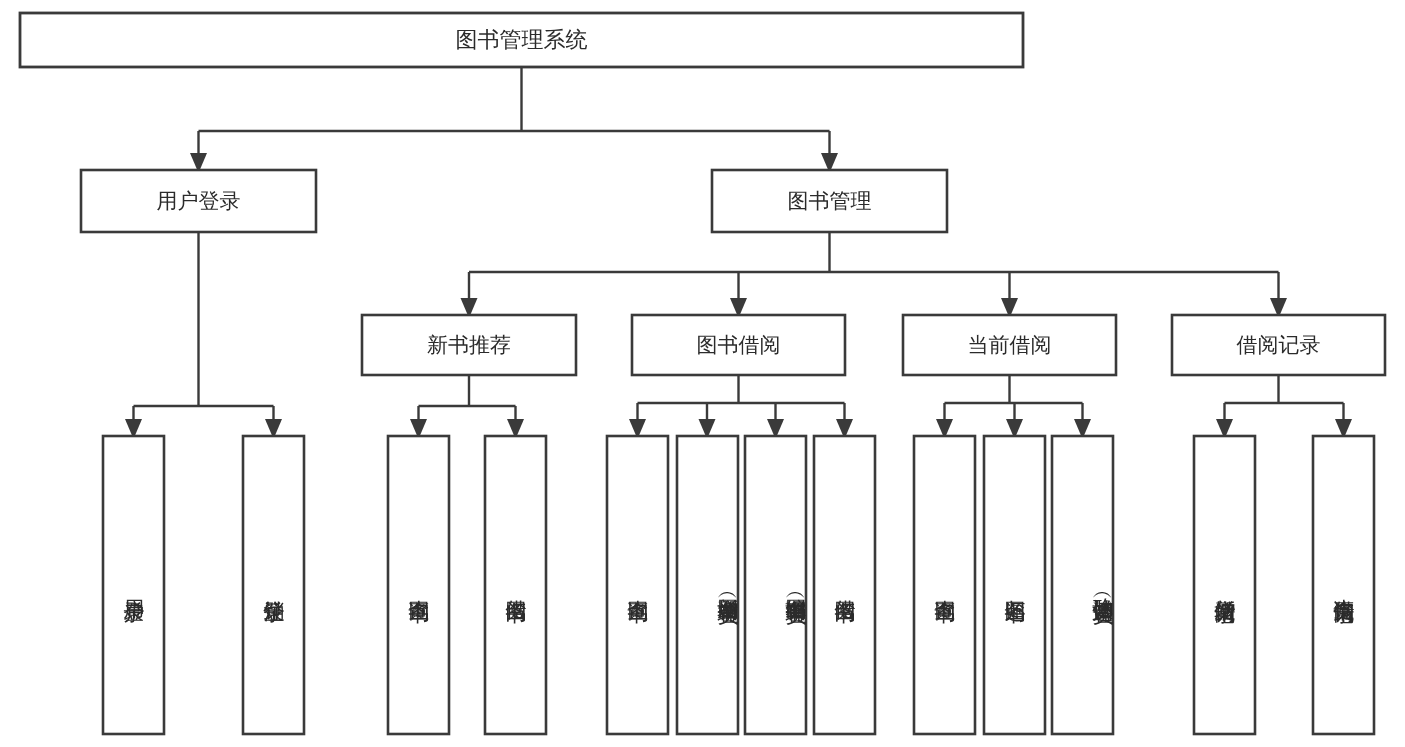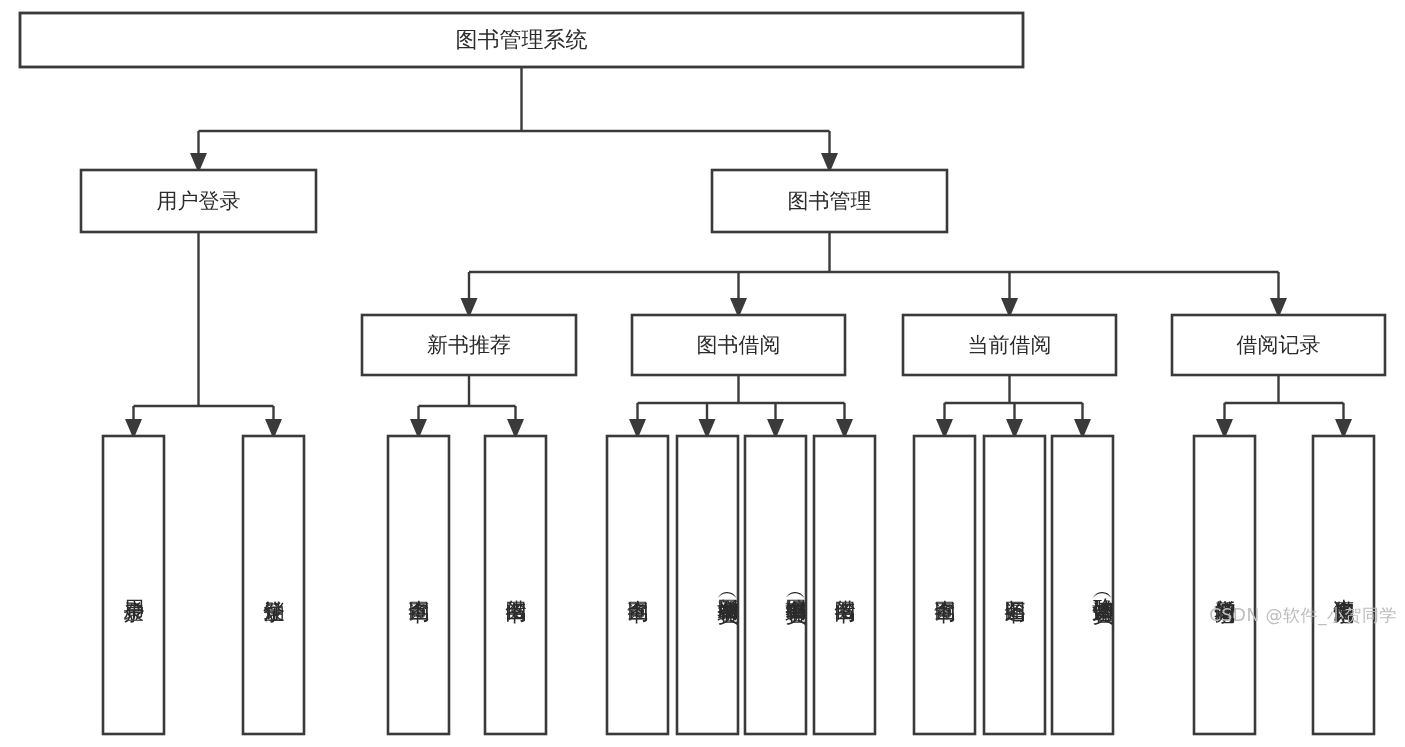--- a/index.html
+++ b/index.html
@@ -222,15 +222,14 @@
   <div class="vlabel" style="left:607px; top:436px; width:61px; height:298px; display:flex; align-items:center; justify-content:center;">查询图书</div>
   <div class="vlabel" style="left:677px; top:440px; width:61px; height:290px; display:flex; align-items:flex-start; justify-content:center;">新增图书（管理员）</div>
   <div class="vlabel" style="left:745px; top:440px; width:61px; height:290px; display:flex; align-items:flex-start; justify-content:center;">编辑图书（管理员）</div>
   <div class="vlabel" style="left:814px; top:436px; width:61px; height:298px; display:flex; align-items:center; justify-content:center;">借阅图书</div>
   <div class="vlabel" style="left:914px; top:436px; width:61px; height:298px; display:flex; align-items:center; justify-content:center;">查询图书</div>
   <div class="vlabel" style="left:984px; top:436px; width:61px; height:298px; display:flex; align-items:center; justify-content:center;">归还图书</div>
   <div class="vlabel" style="left:1052px; top:440px; width:61px; height:290px; display:flex; align-items:flex-start; justify-content:center;">确认归还（管理员）</div>
   <div class="vlabel" style="left:1194px; top:436px; width:61px; height:298px; display:flex; align-items:center; justify-content:center;">新增借阅记录</div>
   <div class="vlabel" style="left:1313px; top:436px; width:61px; height:298px; display:flex; align-items:center; justify-content:center;">查询借阅记录</div>
 
-  <div id="watermark">CSDN @软件_小贺同学</div>
 
 </div>
 
 </body></html>

